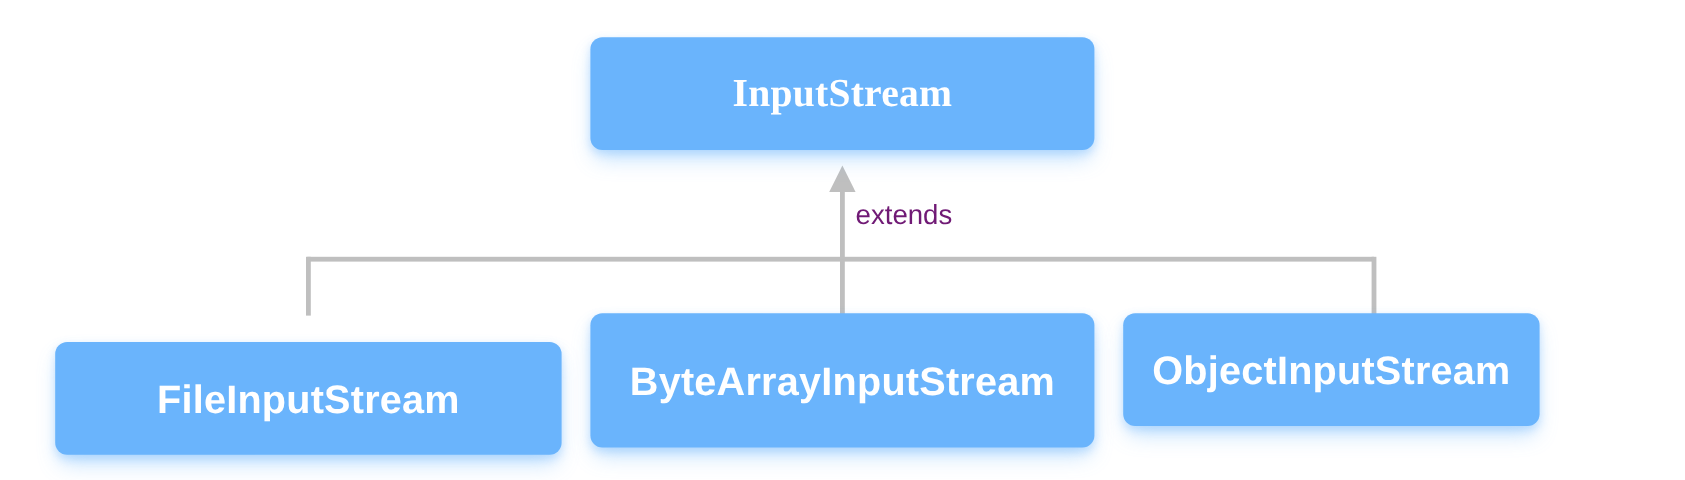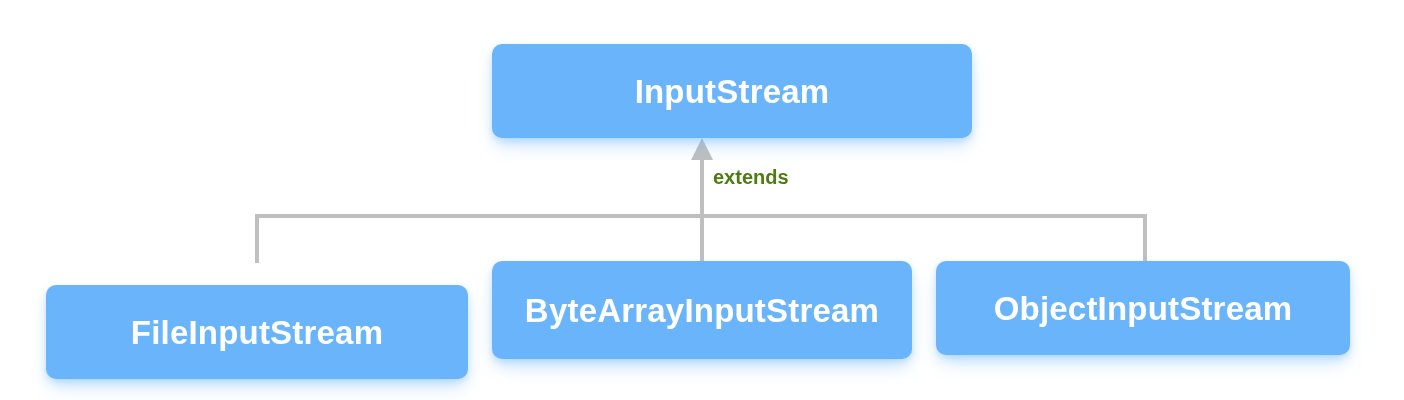--- a/index.html
+++ b/index.html
@@ -34,44 +34,45 @@
                 0 3px 7px rgba(106, 180, 252, 0.30);
     z-index: 3;
   }
   .node-label {
     line-height: 1;
     pointer-events: none;
   }
 
   #node-input-stream {
     left: 492px;
-    top: 44px;
-    width: 480px;
+    top: 31px;
+    width: 420px;
     height: 94px;
     font-size: 33px;
+    font-family: Liberation Serif, serif;
   }
   #node-file-input-stream {
     left: 46px;
     top: 261px;
     width: 422px;
     height: 94px;
     font-size: 33px;
     margin-top: 24px;
   }
   #node-bytearray-input-stream {
     left: 492px;
     top: 261px;
     width: 420px;
-    height: 98px;
+    height: 112px;
     font-size: 33px;
   }
   #node-object-input-stream {
     left: 936px;
     top: 261px;
-    width: 414px;
+    width: 347px;
     height: 94px;
     font-size: 33px;
   }
 
   
   .connector {
     position: absolute;
     background: #bfbfbf;
     z-index: 1;
   }
@@ -120,23 +121,23 @@
     border-right: 11px solid transparent;
     border-bottom: 22px solid #bfbfbf;
     z-index: 2;
   }
 
   
   #extends-label {
     position: absolute;
     left: 713px;
     top: 166px;
-    font-size: 20px;
-    font-weight: bold;
-    color: #4d7c0f;
+    font-size: 23px;
+    font-weight: normal;
+    color: #701a75;
     white-space: nowrap;
     z-index: 4;
   }
 </style>
 </head>
 <body>
 
 <div id="canvas">
 
   <div class="connector h-line" id="bus-line"></div>

